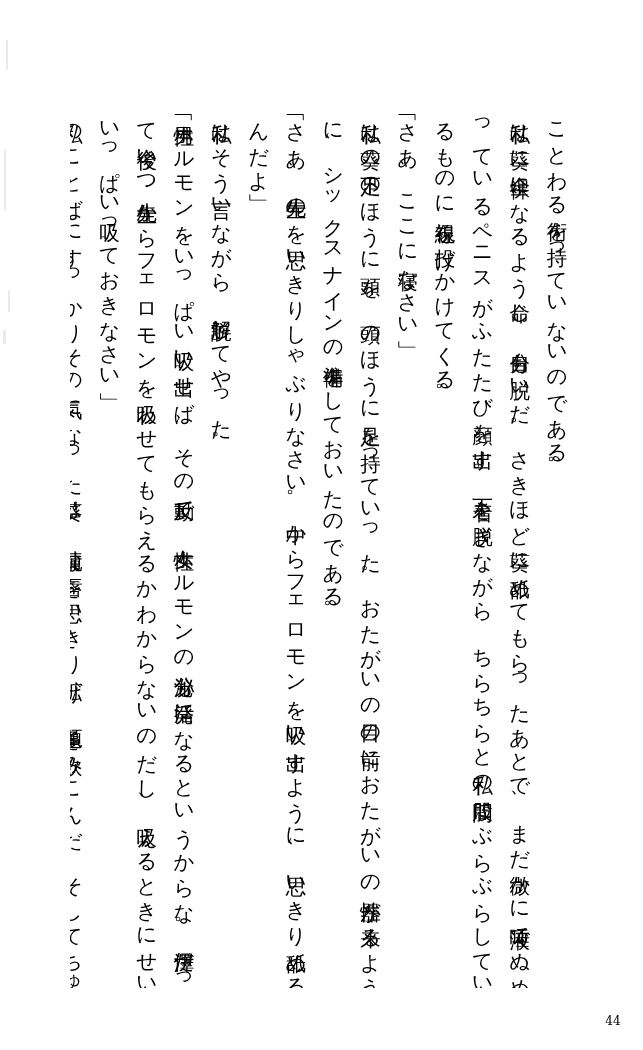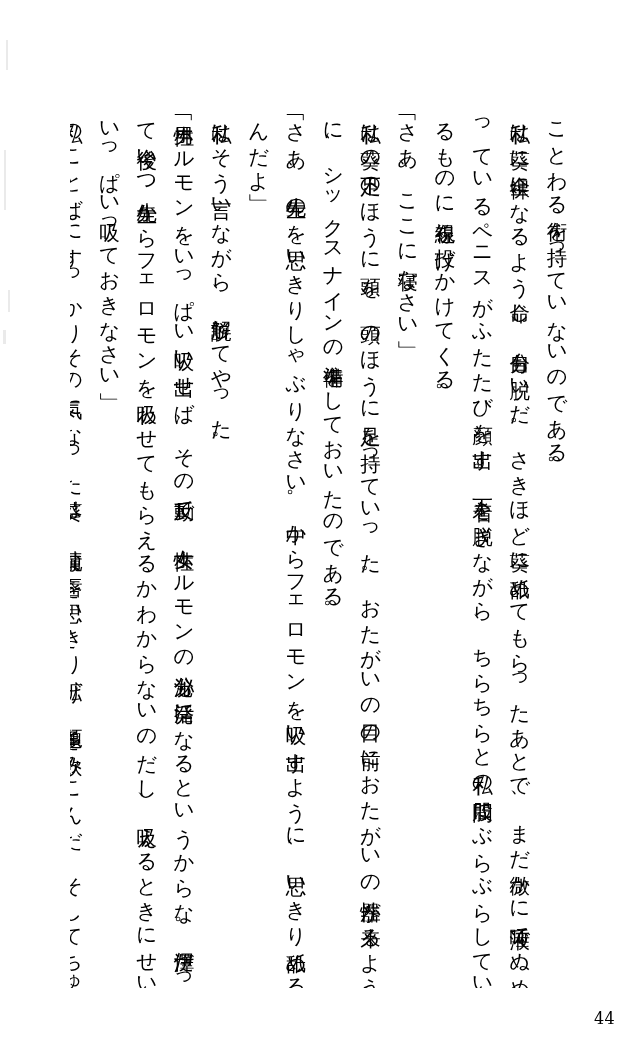--- a/index.html
+++ b/index.html
@@ -46,23 +46,23 @@
     font-size: 20.5px;
     line-height: 1.82;
     letter-spacing: 0.055em;
     text-align: justify;
     white-space: pre-wrap;
     overflow: hidden;
   }
 
   .page-number {
     position: absolute;
-    right: 28px;
+    right: 22px;
     bottom: 22px;
-    font-size: 16px;
+    font-size: 12px;
     font-family: "DejaVu Serif", "Liberation Serif", serif;
     color: #000000;
     letter-spacing: 0.02em;
   }
 </style>
 </head>
 <body>
 
 <div class="page">
 

